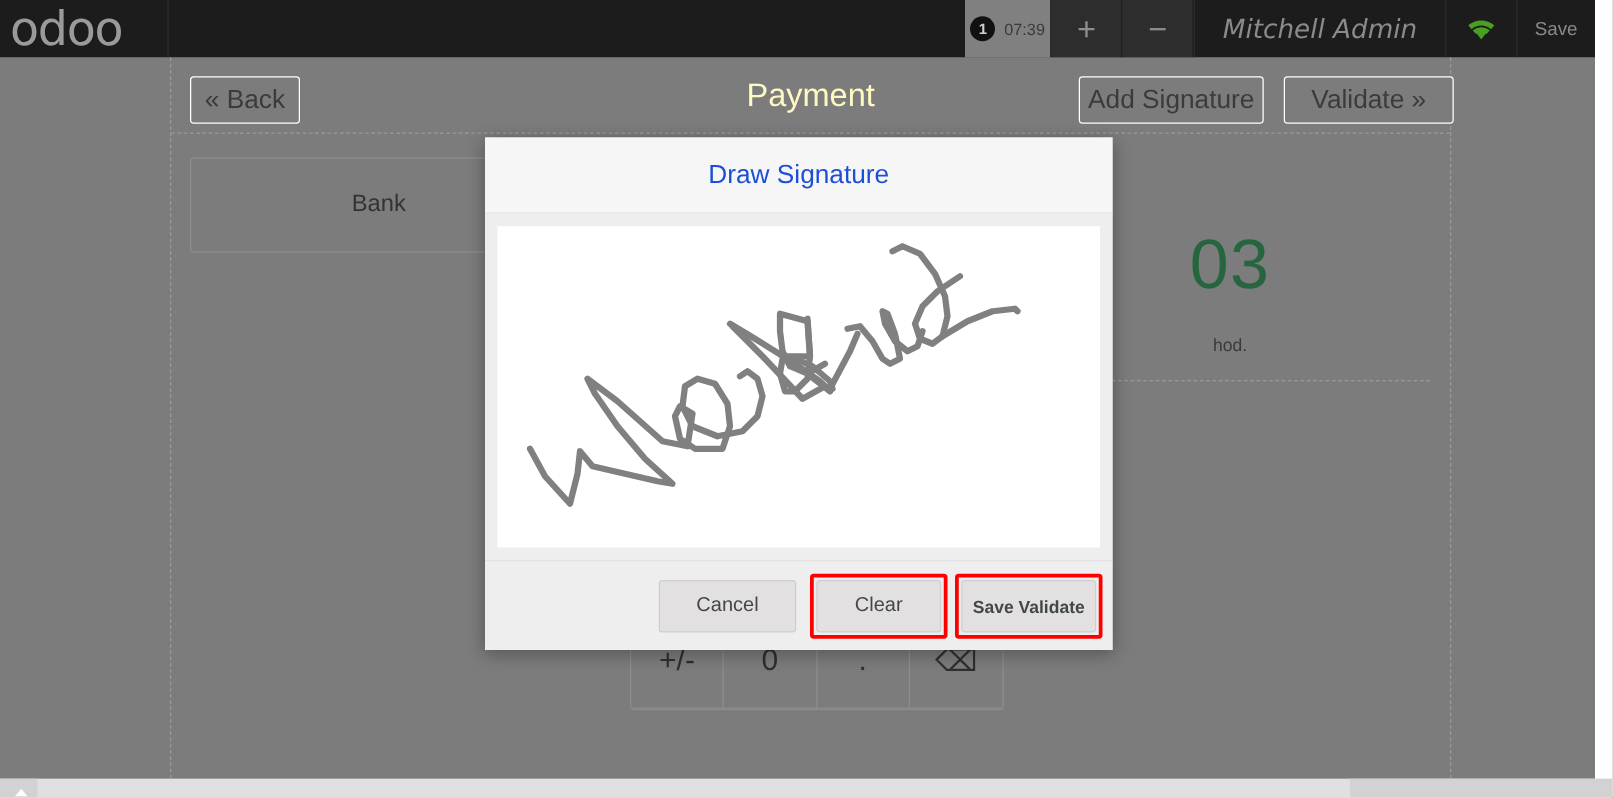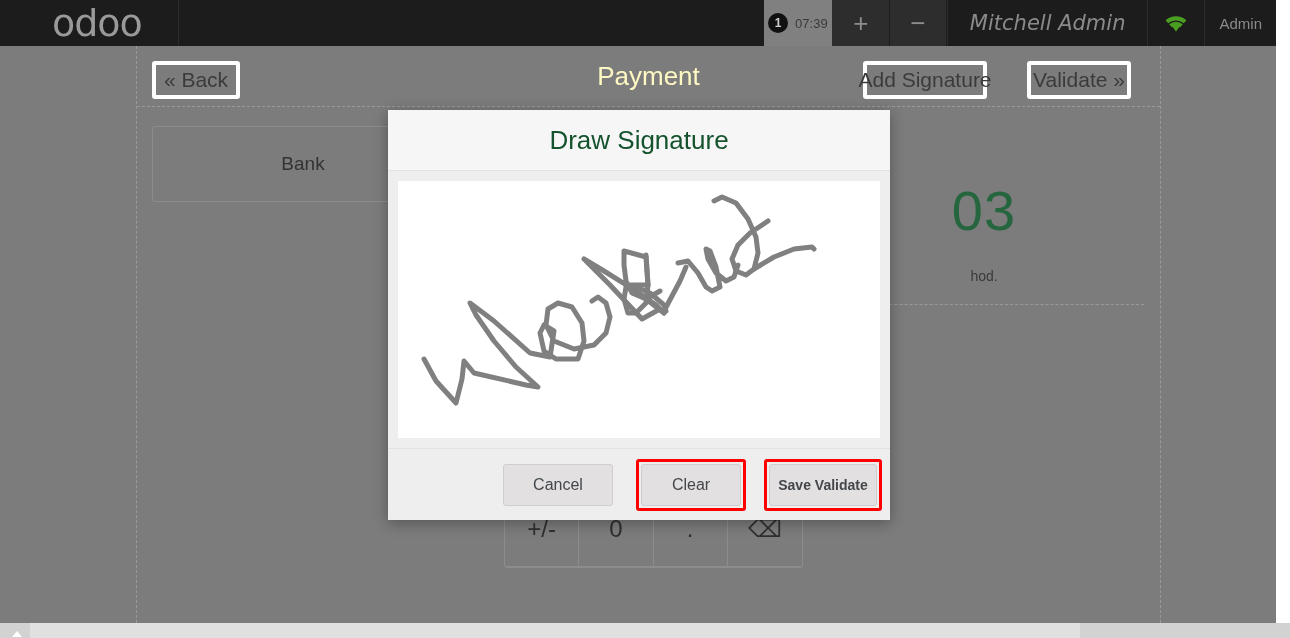--- a/index.html
+++ b/index.html
@@ -35,21 +35,20 @@
     display: flex;
     align-items: stretch;
   }
   .logo-wrap {
     width: 135px;
     display: flex;
     align-items: center;
     padding-left: 8px;
     box-sizing: border-box;
     border-right: 1px solid #2c2c2c;
-    margin-left: 44px;
   }
   .logo {
     font-size: 38px;
     letter-spacing: -1px;
     color: #9a9a9a;
     font-family: "DejaVu Sans", sans-serif;
     font-weight: 400;
     line-height: 40px;
     user-select: none;
   }
@@ -152,33 +151,33 @@
     position: absolute;
     left: 137px; top: 0;
     width: 1023px;
     height: 61px;
     border-bottom: 1px dashed #9a9a9a;
     box-sizing: border-box;
   }
   .btn-outline {
     position: absolute;
     background: #7c7c7c;
-    border: 4px solid #ffffff;
+    border: 1px solid #ffffff;
     border-radius: 3px;
     color: #3b3b3b;
     font-size: 21px;
     display: flex;
     align-items: center;
     justify-content: center;
     white-space: nowrap;
     box-sizing: border-box;
   }
   .btn-back { left: 15px; top: 15px; width: 88px; height: 38px; }
-  .btn-addsig { left: 726px; top: 15px; width: 124px; height: 38px; }
-  .btn-validate { left: 890px; top: 15px; width: 104px; height: 38px; }
+  .btn-addsig { left: 726px; top: 15px; width: 148px; height: 38px; }
+  .btn-validate { left: 890px; top: 15px; width: 136px; height: 38px; }
 
   .page-title {
     position: absolute;
     left: 137px; top: 0;
     width: 1023px;
     height: 61px;
     display: flex;
     align-items: center;
     justify-content: center;
     color: #fef9c3;
@@ -288,22 +287,22 @@
   }
   .modal-header {
     height: 60px;
     background: #f6f6f6;
     border-bottom: 1px solid #e2e2e2;
     display: flex;
     align-items: center;
     justify-content: center;
   }
   .modal-title {
-    font-size: 26px;
-    color: #14532d;
+    font-size: 21px;
+    color: #1d4ed8;
   }
   .modal-body {
     padding: 10px;
     background: #efeeee;
   }
   .sig-canvas {
     width: 482px;
     height: 257px;
     background: #ffffff;
     position: relative;
@@ -333,21 +332,21 @@
     align-items: center;
     justify-content: center;
     white-space: nowrap;
     box-sizing: border-box;
   }
   .btn-slot { display: flex; align-items: center; justify-content: flex-end; }
   .btn-slot.hl {
     border: 3px solid #fe0000;
     border-radius: 3px;
     padding: 2px;
-    margin-left: 18px;
+    margin-left: 6px;
   }
   .btn-slot.plain { margin-left: 10px; padding: 5px; }
 
   
   .osbar {
     position: absolute;
     left: 0; top: 623px;
     width: 1290px;
     height: 15px;
     background: #e0e0e0;
@@ -396,21 +395,21 @@
 
     <div class="topbar-right">
       <div class="user-name">Mitchell Admin</div>
       <div class="wifi-cell">
         <svg width="28" height="20" viewBox="0 0 28 20" aria-hidden="true">
           <path d="M14 18.5 L9.6 12.8 a7.2 7.2 0 0 1 8.8 0 Z" fill="#4a9e22"></path>
           <path d="M3.6 7.2 a16 16 0 0 1 20.8 0 l-2.6 3.1 a12 12 0 0 0 -15.6 0 Z" fill="#4a9e22"></path>
           <path d="M7.2 11.2 a10.5 10.5 0 0 1 13.6 0 l-2.5 3 a6.8 6.8 0 0 0 -8.6 0 Z" fill="#4a9e22"></path>
         </svg>
       </div>
-      <div class="close-cell">Admin</div>
+      <div class="close-cell">Save</div>
     </div>
   </div>
 
   <div class="screen">
 
     <div class="pane-left-edge"></div>
     <div class="pane-right-edge"></div>
 
     <div class="action-row">
       <div class="btn-outline btn-back">« Back</div>

